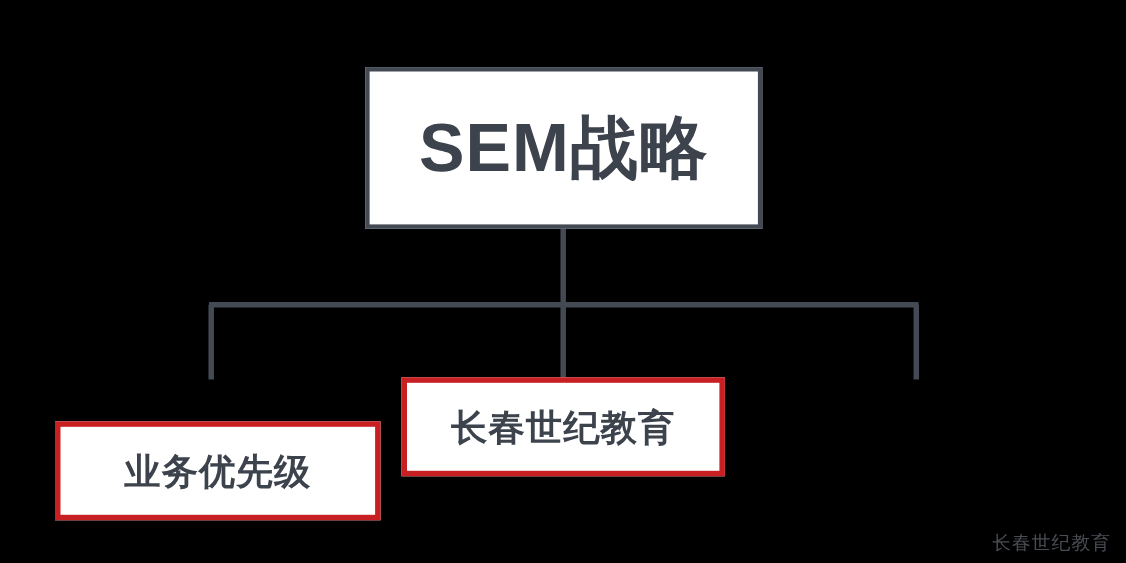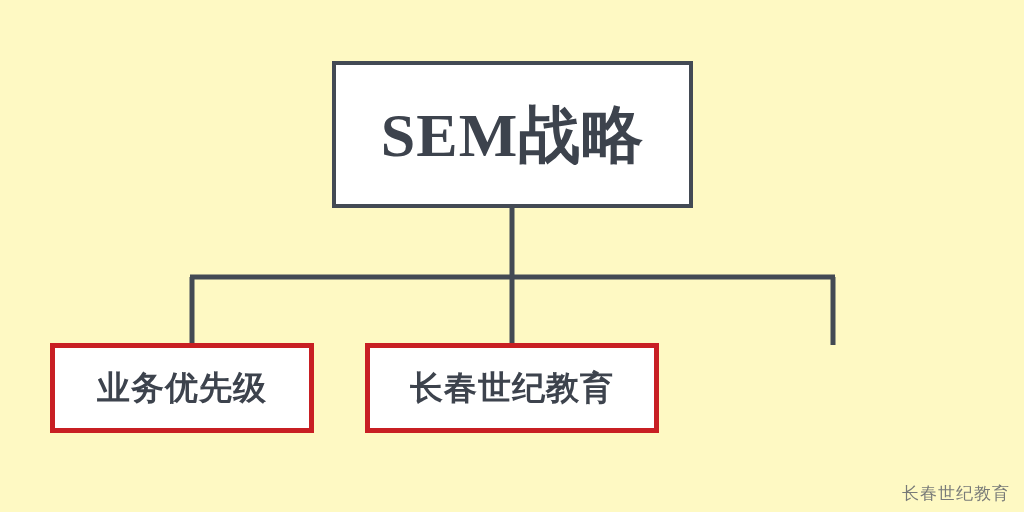--- a/index.html
+++ b/index.html
@@ -4,23 +4,23 @@
 <style>
   html, body {
     margin: 0;
     padding: 0;
     background: #ffffff;
   }
   #canvas {
     position: relative;
     width: 1024px;
     height: 512px;
-    background: #fef9c3;
+    background: #000000;
     overflow: hidden;
-    font-family: Liberation Serif, serif;
+    font-family: Liberation Sans, sans-serif;
   }
 
   
   #connectors {
     position: absolute;
     left: 0;
     top: 0;
     width: 1024px;
     height: 512px;
   }
@@ -61,21 +61,21 @@
     justify-content: center;
   }
   .leaf-node .node-label {
     font-size: 33px;
     font-weight: bold;
     color: #3d434d;
     letter-spacing: 1px;
     line-height: 1;
     white-space: nowrap;
   }
-  #leaf-0 { left: 50px;  width: 264px; }
+  #leaf-0 { left: 50px;  width: 296px; margin-top: 40px; }
   #leaf-1 { left: 365px; width: 294px; }
   #leaf-2 { left: 678px; width: 294px; }
 
   
   .watermark {
     position: absolute;
     right: 14px;
     bottom: 8px;
     text-align: right;
     line-height: 1.15;

